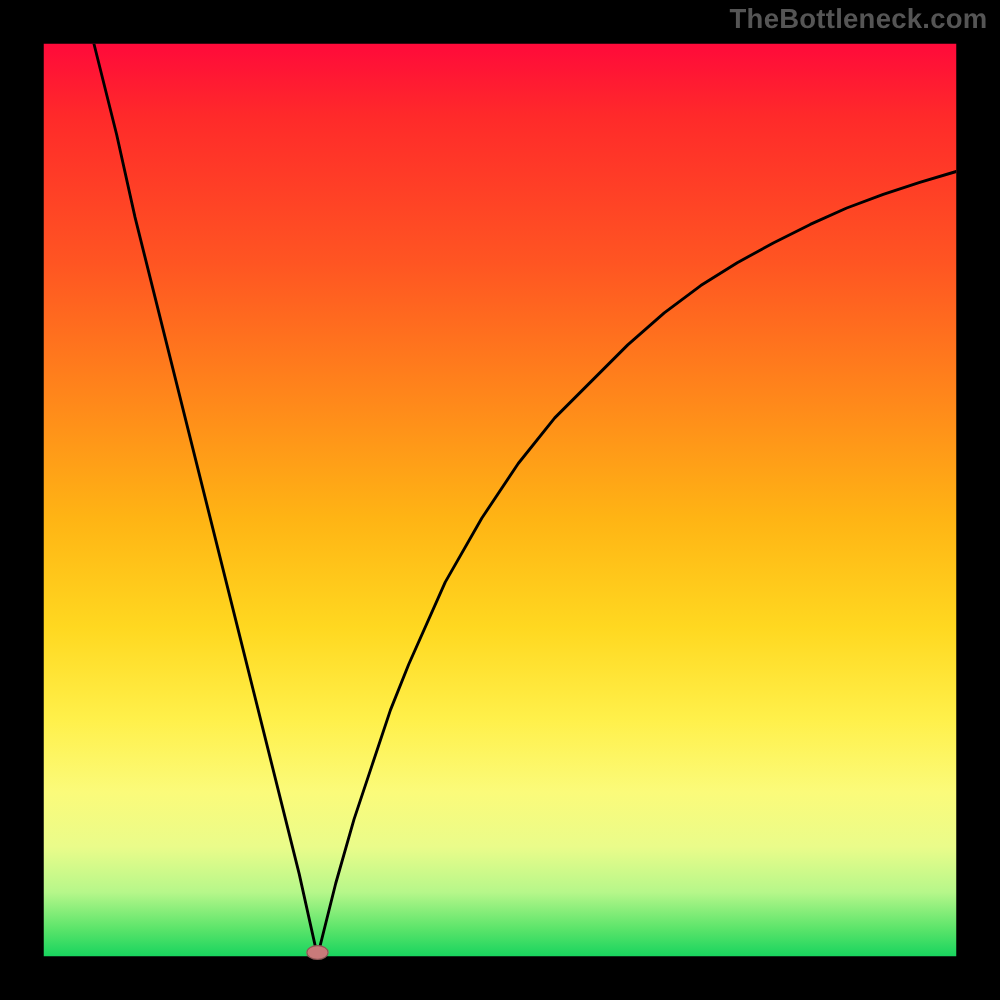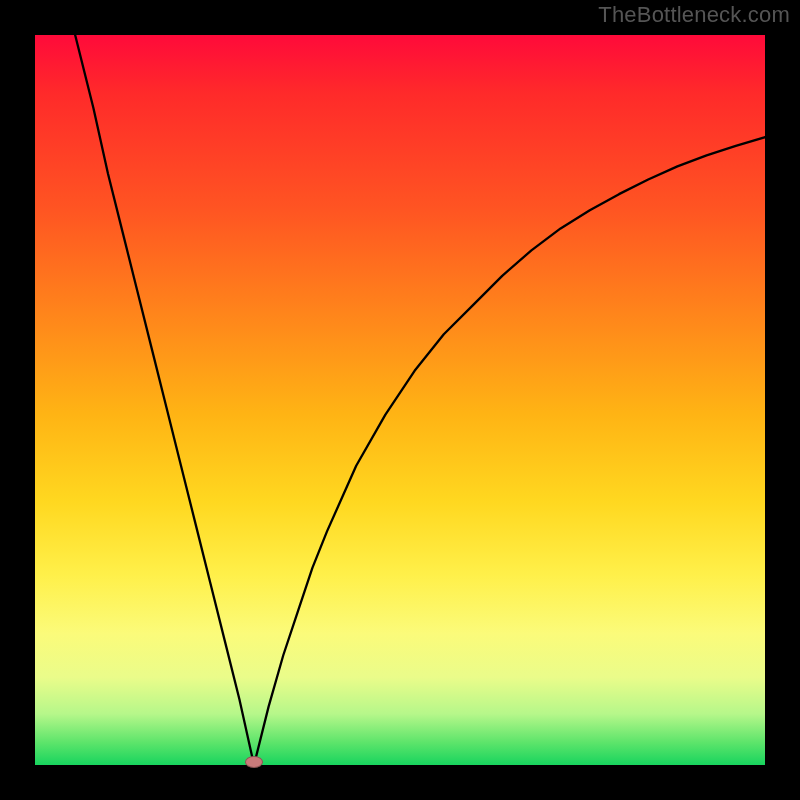--- a/index.html
+++ b/index.html
@@ -16,21 +16,21 @@
     width: 800px;
     height: 800px;
     background: #000;
   }
   .watermark {
     position: absolute;
     top: 2px;
     right: 10px;
     color: #555;
     font-size: 22px;
-    font-weight: 400;
+    font-weight: 700;
     letter-spacing: 0.2px;
     z-index: 5;
   }
   .plot-area {
     position: absolute;
     left: 35px;
     top: 35px;
     width: 730px;
     height: 730px;
     

